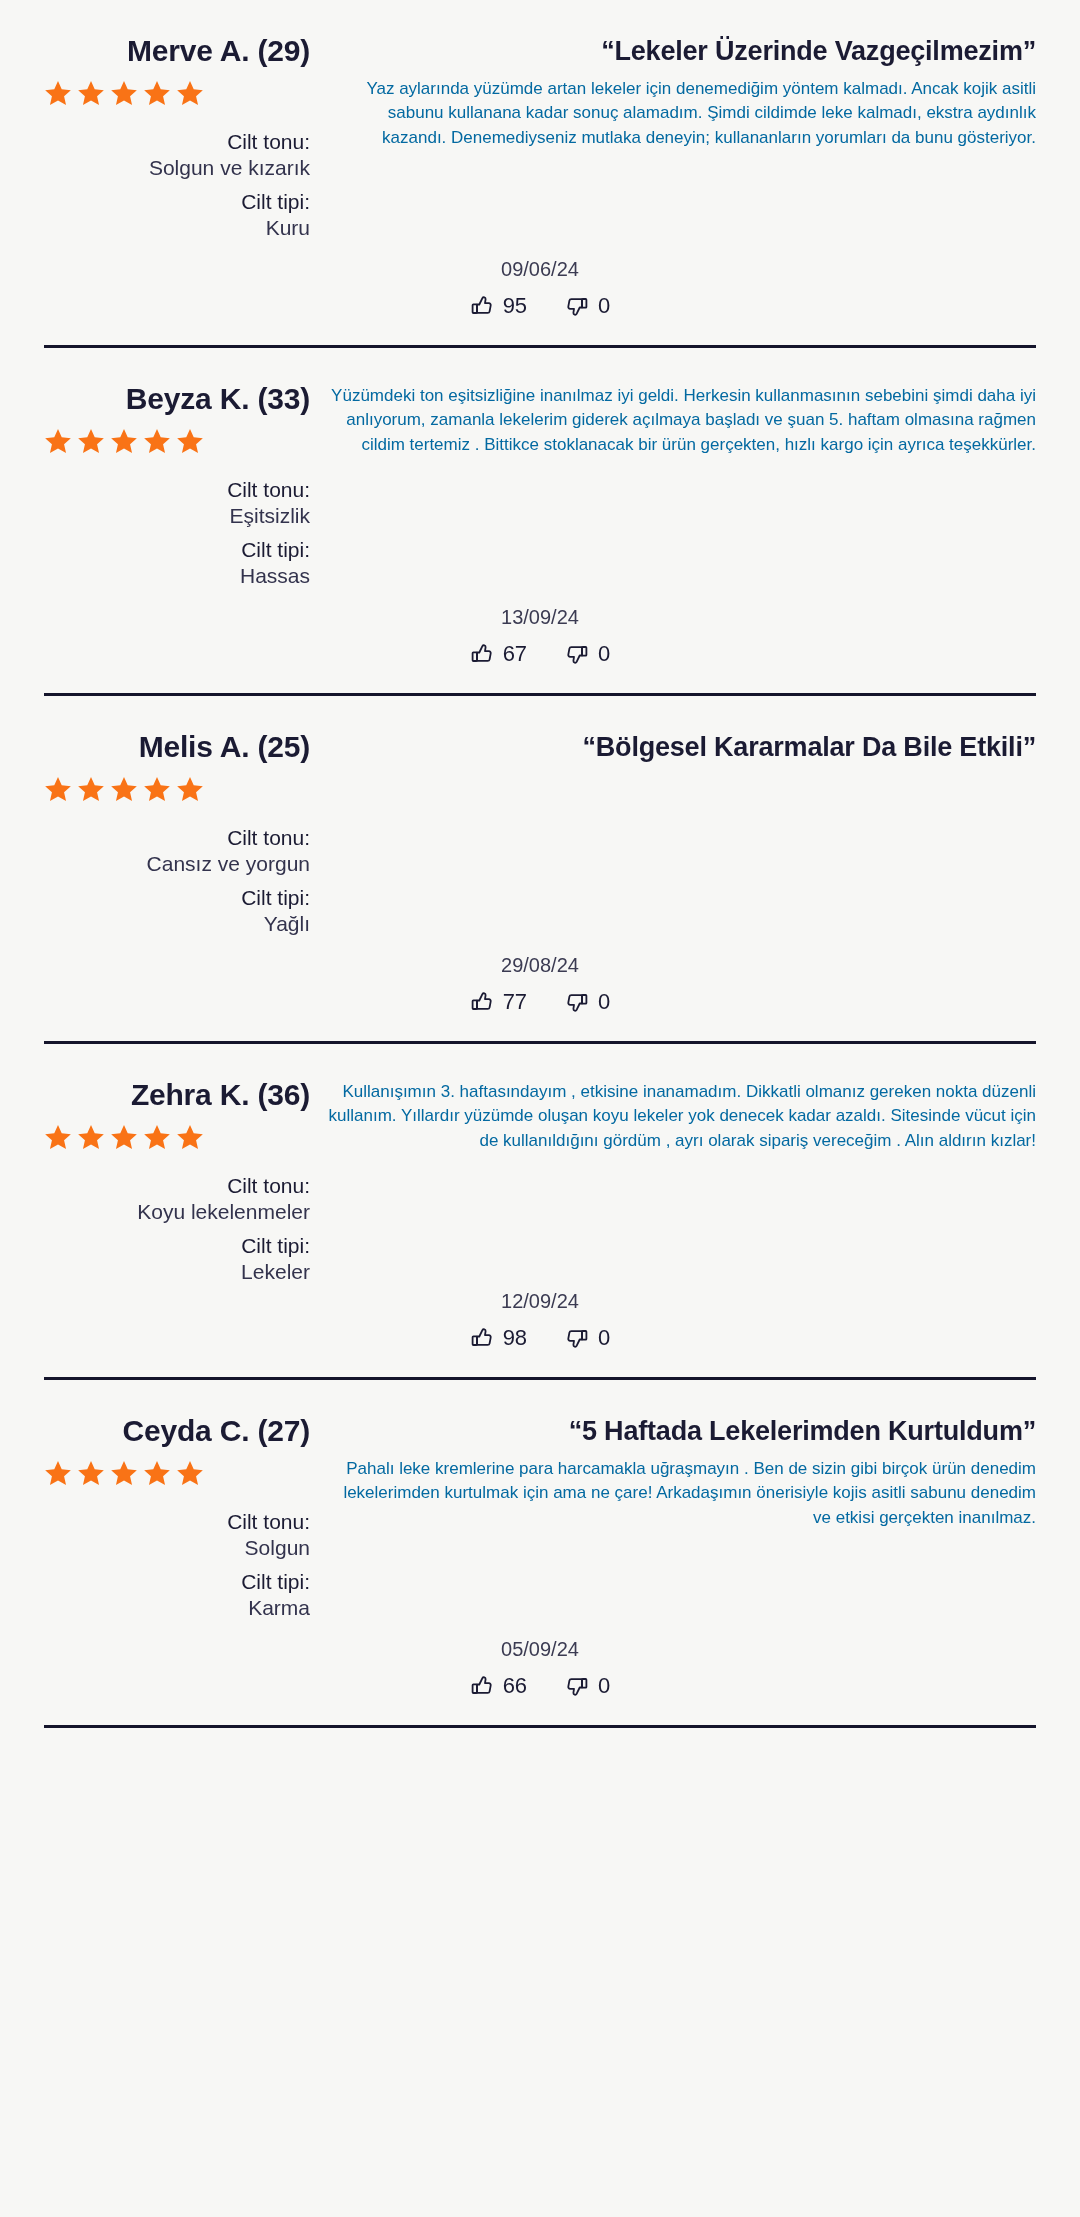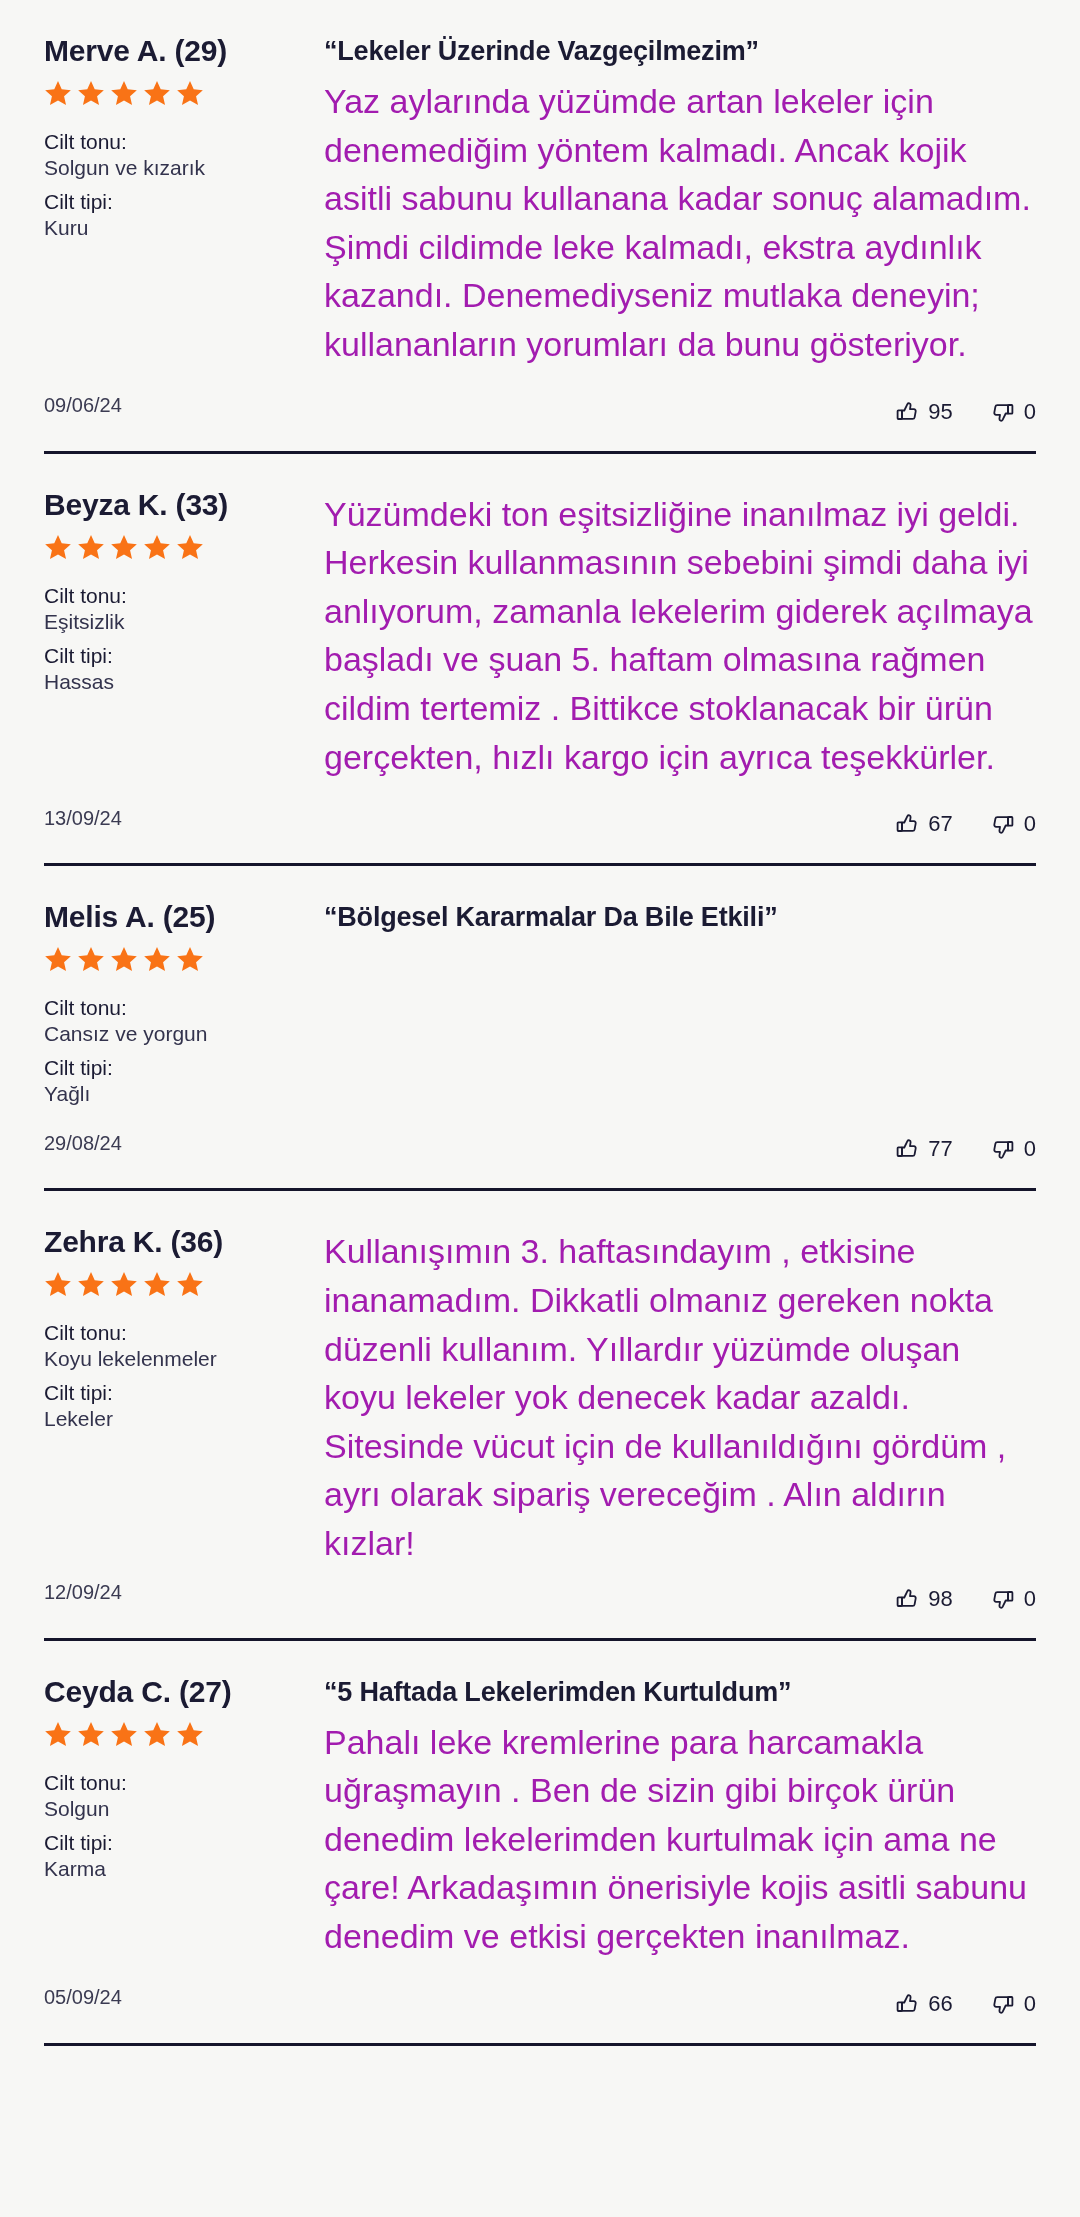--- a/index.html
+++ b/index.html
@@ -10,20 +10,21 @@
     font-family: "Liberation Sans", sans-serif;
   }
   body {
     width: 1080px;
     min-height: 2217px;
     position: relative;
   }
   .page {
     width: 1080px;
     padding: 0 44px;
+    text-align: right;
   }
   .review {
     padding: 34px 0 0 0;
     position: relative;
   }
   .review-inner {
     display: flex;
     align-items: flex-start;
   }
   .left-col {
@@ -71,32 +72,33 @@
   }
   .attr-value.last { margin-bottom: 0; }
   .review-title {
     font-size: 27px;
     font-weight: bold;
     color: #1b1b33;
     margin: 0 0 10px 0;
     letter-spacing: -0.2px;
   }
   .review-body {
-    font-size: 34px;
+    font-size: 17px;
     line-height: 1.43;
-    color: #a21caf;
+    color: #0369a1;
     margin: 0;
     font-weight: normal;
   }
   .footer-row {
     display: flex;
     align-items: center;
     justify-content: space-between;
     margin-top: 18px;
     padding-bottom: 26px;
+    flex-direction: column;
   }
   .review-date {
     font-size: 20px;
     color: #3b3b52;
   }
   .votes {
     display: flex;
     align-items: center;
     gap: 38px;
     margin-top: 12px;

